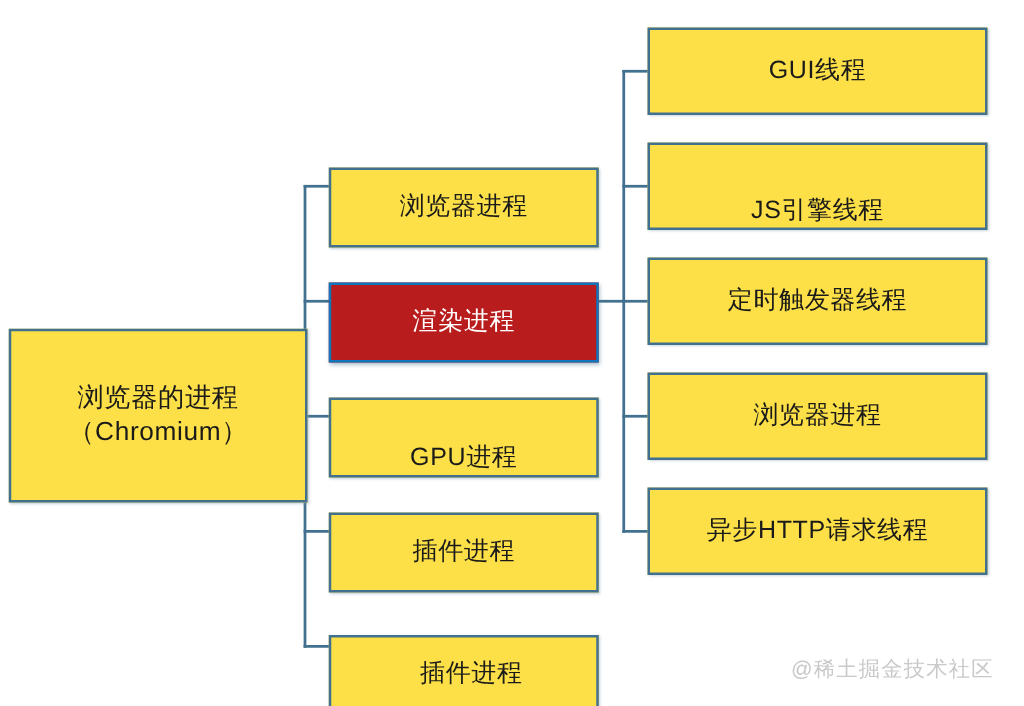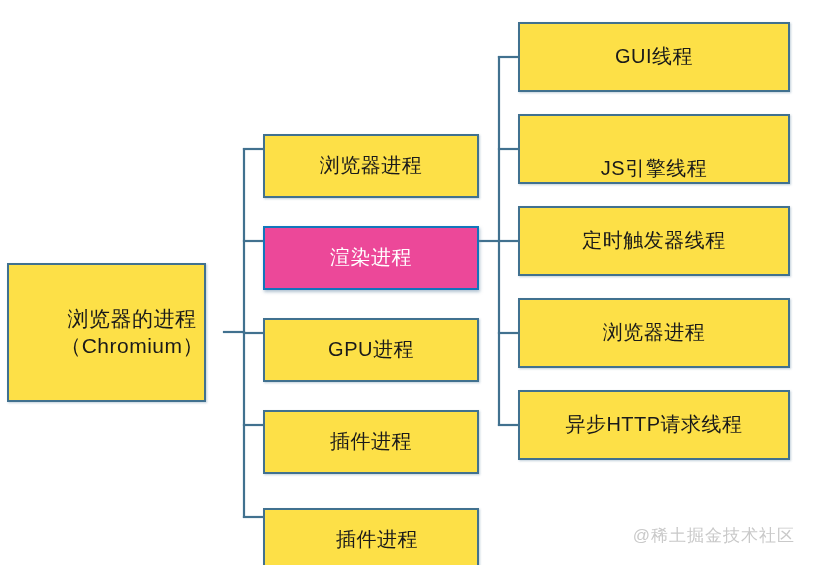--- a/index.html
+++ b/index.html
@@ -40,38 +40,37 @@
   .node .label {
     display: block;
     line-height: 1.28;
     white-space: pre-line;
   }
 
   
   .node-root {
     left: 7px;
     top: 263px;
-    width: 199px;
+    width: 239px;
     height: 139px;
     font-size: 21px;
     letter-spacing: 0.5px;
-    justify-content: flex-end;
   }
 
   
   .node-process {
     left: 263px;
     width: 216px;
     height: 64px;
     font-size: 20px;
     letter-spacing: 0.5px;
     margin-top: 17px;
   }
   .node-process.highlight {
-    background: #ec4899;
+    background: #b91c1c;
     border-color: #1175bb;
     color: #ffffff;
     box-shadow: 1px 2px 3px rgba(100,135,165,0.5);
   }
 
   
   .node-thread {
     left: 518px;
     width: 272px;
     height: 70px;
@@ -124,21 +123,21 @@
     <span class="label">浏览器的进程
 （Chromium）</span>
   </div>
 
   <div class="node node-process" style="top:117px;">
     <span class="label">浏览器进程</span>
   </div>
   <div class="node node-process highlight" style="top:209px;">
     <span class="label">渲染进程</span>
   </div>
-  <div class="node node-process" style="top:301px;">
+  <div class="node node-process" style="top:301px;align-items:flex-end;">
     <span class="label">GPU进程</span>
   </div>
   <div class="node node-process" style="top:393px;">
     <span class="label">插件进程</span>
   </div>
   <div class="node node-process" style="top:491px;padding-left:12px;">
     <span class="label">插件进程</span>
   </div>
 
   <div class="node node-thread" style="top:22px;">

